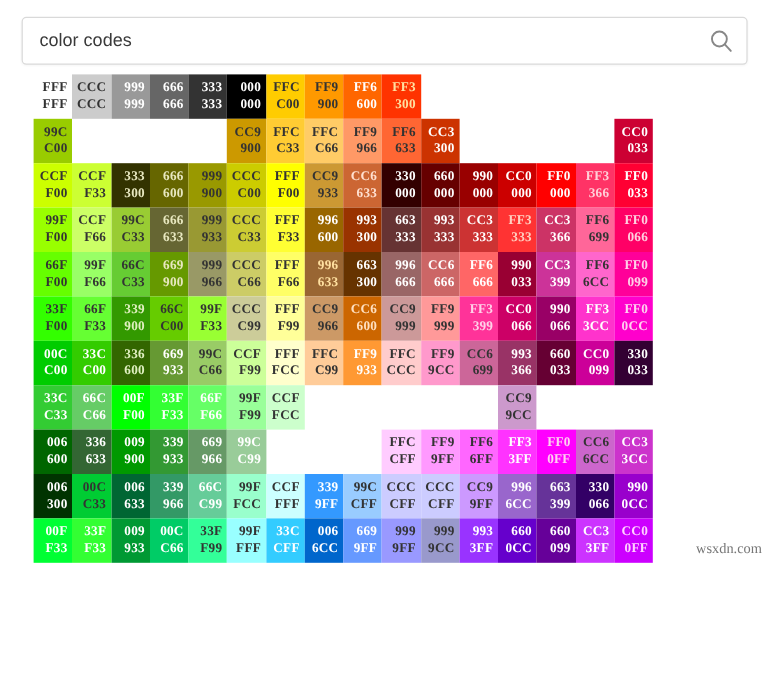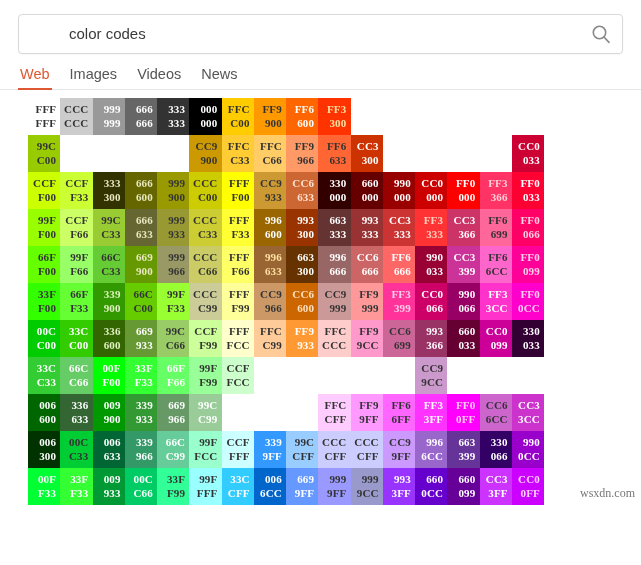--- a/index.html
+++ b/index.html
@@ -16,21 +16,20 @@
   .searchbar-wrap { padding: 14px 18px 0 18px; }
   .searchbar {
     position: relative;
     height: 40px;
     border: 1px solid #d9d9d9;
     border-radius: 4px;
     background: #fff;
     display: flex;
     align-items: center;
     box-shadow: 0 1px 2px rgba(0,0,0,0.04);
-    padding-left: 36px;
   }
   .search-input {
     flex: 1;
     border: 0;
     outline: 0;
     font-size: 15px;
     color: #3a3a3a;
     padding: 0 12px 0 14px;
     font-family: "Liberation Sans", sans-serif;
     background: transparent;
@@ -131,26 +130,20 @@
         <span>
           <svg width="20" height="20" viewBox="0 0 20 20">
             <circle cx="8.5" cy="8.5" r="6.2" fill="none" stroke="#888" stroke-width="1.6"></circle>
             <line x1="13" y1="13" x2="18" y2="18.4" stroke="#888" stroke-width="1.6" stroke-linecap="round"></line>
           </svg>
         </span>
       </button>
     </div>
   </div>
 
-  <div class="tabs">
-    <div class="tab active">Web</div>
-    <div class="tab">Images</div>
-    <div class="tab">Videos</div>
-    <div class="tab">News</div>
-  </div>
 
 
   <div class="chart-area">
     <div class="chart" id="chart">
         <div class="crow">
           <div class="cell" title="#FFFFFF" style="background: rgb(255, 255, 255); color: rgb(51, 51, 51);">
             <span>FFF</span>
             <span>FFF</span>
           </div>
           <div class="cell" title="#CCCCCC" style="background: rgb(204, 204, 204); color: rgb(51, 51, 51);">

